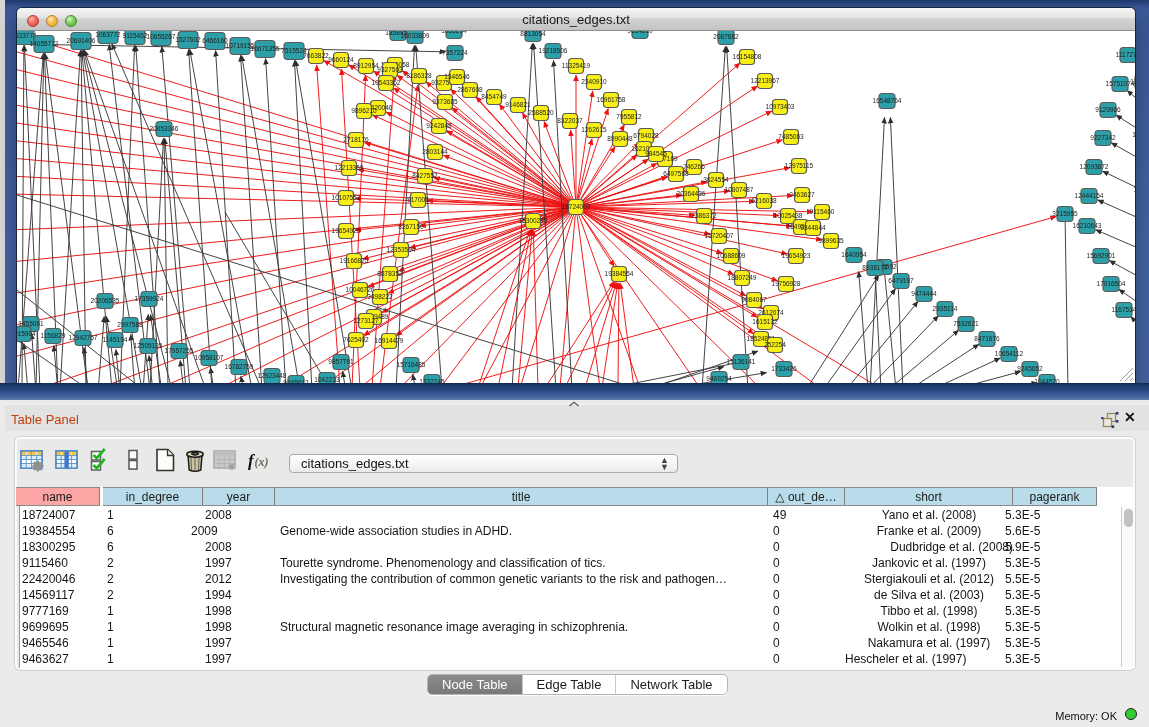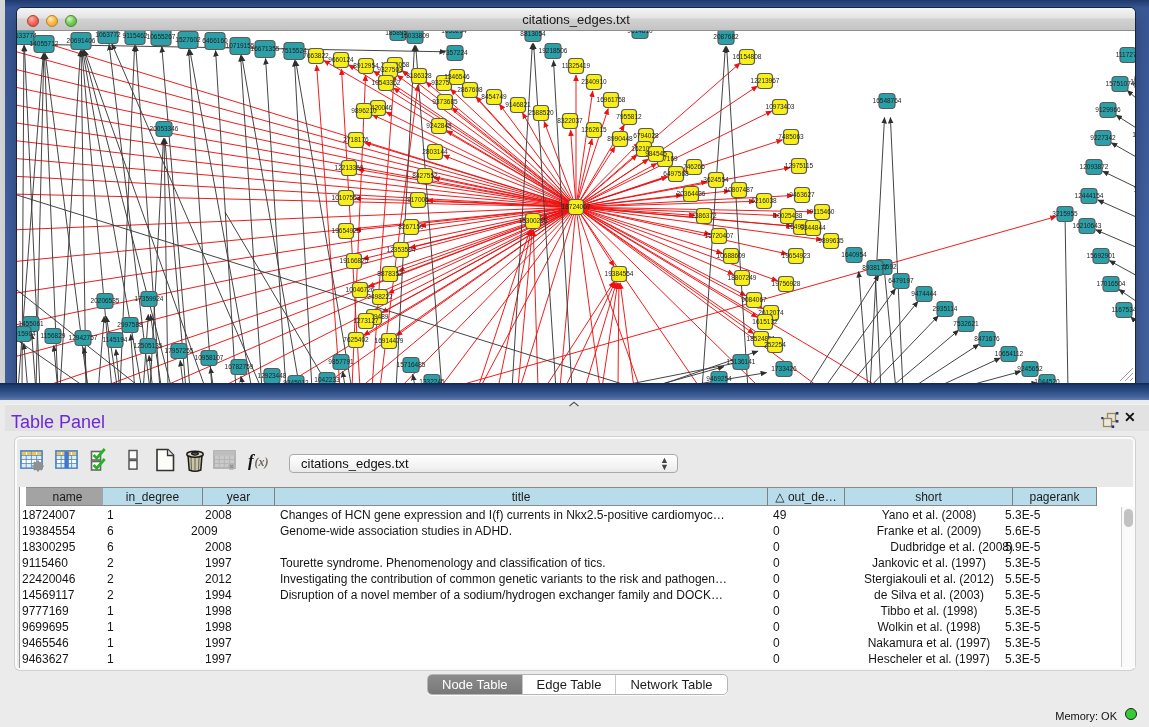--- a/index.html
+++ b/index.html
@@ -9,21 +9,21 @@
 #win { position:absolute; left:17px; top:8px; width:1118px; height:375px; border-radius:5px 5px 0 0;
  box-shadow:0 0 0 1px rgba(0,0,0,.55), 0 8px 18px rgba(0,0,0,.35); background:#fff; }
 #titlebar { position:absolute; left:0; top:0; width:100%; height:23px; border-radius:5px 5px 0 0;
  background:linear-gradient(180deg,#f5f5f5 0%,#e3e3e3 45%,#d2d2d2 50%,#c4c4c4 100%);
  border-bottom:1px solid #8f8f8f; }
 #titlebar .t { position:absolute; width:100%; text-align:center; top:4px; font-size:13px; color:#1a1a1a; }
 .tl { position:absolute; top:7px; width:12px; height:12px; border-radius:50%; }
 #net { position:absolute; left:0; top:23px; width:1118px; height:352px; background:#fff; overflow:hidden; }
 #panel { position:absolute; left:0; top:400px; width:1149px; height:327px; background:#ebebeb; }
 #phead { position:absolute; left:5px; top:4px; right:0; height:27px; background:#e2e2e2; border-top:1px solid #f2f2f2; }
-#phead .pt { position:absolute; left:6px; top:7px; font-size:18px; color:#6d28d9; }
+#phead .pt { position:absolute; left:6px; top:7px; font-size:13px; color:#c2410c; }
 #pbox { position:absolute; left:15px; top:37px; width:1120px; height:233px; background:#e9e9e9; border:2px solid #fbfbfb; border-radius:5px; box-shadow:0 0 0 1px #d0d0d0; }
 .ticon { position:absolute; top:47px; }
 #combo { position:absolute; left:289px; top:54px; width:389px; height:19px; border:1px solid #aaa; border-radius:4px;
  background:linear-gradient(180deg,#ffffff,#f2f2f2 70%,#e9e9e9); font-size:13px; color:#111; padding:1px 0 0 11px; }
 #combo .ar { position:absolute; right:8px; top:2px; font-size:9px; color:#444; letter-spacing:0; line-height:7px; }
 #tbl { position:absolute; left:19px; top:487px; width:1116px; height:181px; background:#fff; border-left:1px solid #999; }
 .hcell { position:absolute; top:487px; height:19px; background:#b9dcea; border-right:1px solid #808080; border-top:1px solid #8a8a8a; border-bottom:1px solid #8a8a8a; font-size:12px; color:#1c1c1c; text-align:center; line-height:18px; }
 .trow { position:absolute; left:0; top:0; width:1149px; height:16px; font-size:12px; color:#151515; }
 .trow span { position:absolute; top:1px; white-space:nowrap; }
 #vsb { position:absolute; left:1121px; top:507px; width:14px; height:160px; background:#fafafa; border-left:1px solid #ccc; }
@@ -660,32 +660,31 @@
         <circle cx="19.5" cy="19.5" r="3.6" fill="#b5b5b5"></circle>
         <path d="M17.9 17.9 l3.2 3.2 M21.1 17.9 l-3.2 3.2" stroke="#909090" stroke-width="1.3"></path>
       </svg></div>
  <div class="ticon" style="left:246px"><svg width="30" height="26" viewBox="0 0 30 26">
         <text x="2" y="19" font-family="Liberation Serif, serif" font-style="italic" font-weight="bold" font-size="17" fill="#111">f</text>
         <text x="8.5" y="19" font-family="Liberation Serif, serif" font-style="italic" font-weight="bold" font-size="12" fill="#6e685a">(x)</text>
       </svg></div>
  <div id="combo">citations_edges.txt<span class="ar">▲<br>▼</span></div>
 </div>
 <div id="tbl"></div>
-<div class="hcell" style="left:26px;width:84px;background:#a3a3a3">name</div>
+<div class="hcell" style="left:16px;width:84px;background:#fca5a5">name</div>
 <div class="hcell" style="left:103px;width:100px">in_degree</div>
 <div class="hcell" style="left:203px;width:72px">year</div>
 <div class="hcell" style="left:275px;width:493px">title</div>
 <div class="hcell" style="left:768px;width:77px">△ out_de…</div>
 <div class="hcell" style="left:845px;width:168px">short</div>
 <div class="hcell" style="left:1013px;width:84px">pagerank</div>
 <div class="trow" style="top:507px">
 <span style="left:22px">18724007</span>
     <span style="left:107px">1</span>
     <span style="left:205px">2008</span>
-<span style="left:280px">Changes of HCN gene expression and I(f) currents in Nkx2.5-positive cardiomyoc…</span>
     <span style="left:773px">49</span>
 <span style="left:845px;width:168px;text-align:center">Yano et al. (2008)</span>
     <span style="left:1005px">5.3E-5</span>
   </div>
 <div class="trow" style="top:523px">
 <span style="left:22px">19384554</span>
     <span style="left:107px">6</span>
     <span style="left:191px">2009</span>
 <span style="left:280px">Genome-wide association studies in ADHD.</span>
     <span style="left:773px">0</span>
@@ -715,54 +714,54 @@
     <span style="left:205px">2012</span>
 <span style="left:280px">Investigating the contribution of common genetic variants to the risk and pathogen…</span>
     <span style="left:773px">0</span>
 <span style="left:845px;width:168px;text-align:center">Stergiakouli et al. (2012)</span>
     <span style="left:1005px">5.5E-5</span>
   </div>
 <div class="trow" style="top:587px">
 <span style="left:22px">14569117</span>
     <span style="left:107px">2</span>
     <span style="left:205px">1994</span>
-<span style="left:280px">Disruption of a novel member of a sodium/hydrogen exchanger family and DOCK…</span>
     <span style="left:773px">0</span>
 <span style="left:845px;width:168px;text-align:center">de Silva et al. (2003)</span>
     <span style="left:1005px">5.3E-5</span>
   </div>
 <div class="trow" style="top:603px">
 <span style="left:22px">9777169</span>
     <span style="left:107px">1</span>
     <span style="left:205px">1998</span>
     <span style="left:773px">0</span>
 <span style="left:845px;width:168px;text-align:center">Tibbo et al. (1998)</span>
     <span style="left:1005px">5.3E-5</span>
   </div>
 <div class="trow" style="top:619px">
 <span style="left:22px">9699695</span>
     <span style="left:107px">1</span>
     <span style="left:205px">1998</span>
+<span style="left:280px">Structural magnetic resonance image averaging in schizophrenia.</span>
     <span style="left:773px">0</span>
 <span style="left:845px;width:168px;text-align:center">Wolkin et al. (1998)</span>
     <span style="left:1005px">5.3E-5</span>
   </div>
 <div class="trow" style="top:635px">
 <span style="left:22px">9465546</span>
     <span style="left:107px">1</span>
     <span style="left:205px">1997</span>
     <span style="left:773px">0</span>
 <span style="left:845px;width:168px;text-align:center">Nakamura et al. (1997)</span>
     <span style="left:1005px">5.3E-5</span>
   </div>
 <div class="trow" style="top:651px">
 <span style="left:22px">9463627</span>
     <span style="left:107px">1</span>
     <span style="left:205px">1997</span>
     <span style="left:773px">0</span>
-<span style="left:845px;width:168px;text-align:center">Hescheler et al. (1997)</span>
+<span style="left:845px;width:168px;">Hescheler et al. (1997)</span>
     <span style="left:1005px">5.3E-5</span>
   </div>
 <div id="vsb">
     <div class="th"></div>
   </div>
 <div id="tabs"><span class="sel">Node Table</span><span class="dv"></span><span>Edge Table</span><span class="dv"></span><span>Network Table</span></div>
 <div id="mem">Memory: OK</div>
 <div id="memdot"></div>
 </body></html>

